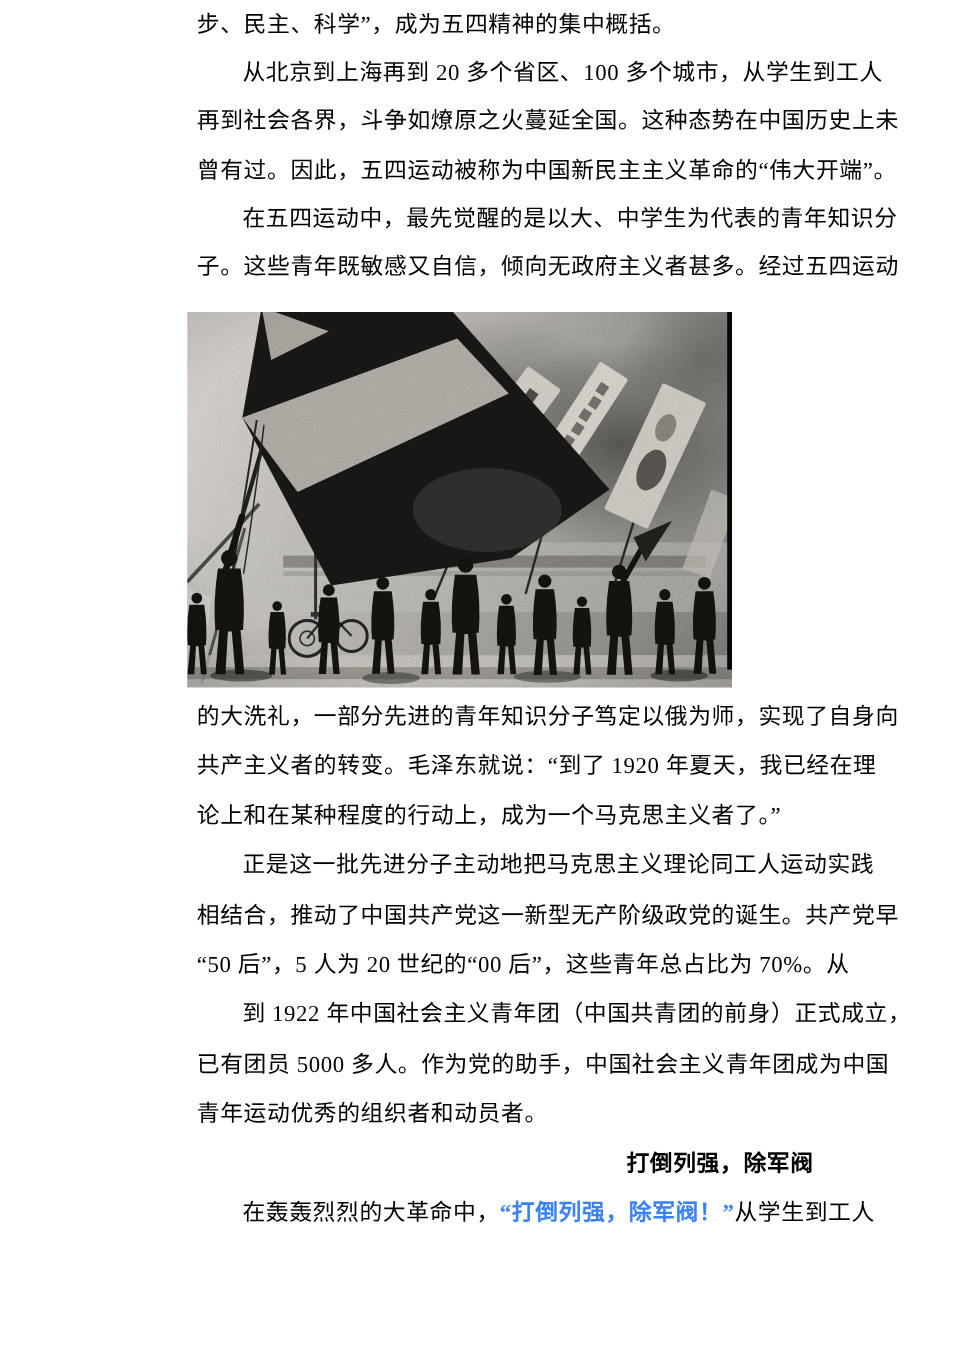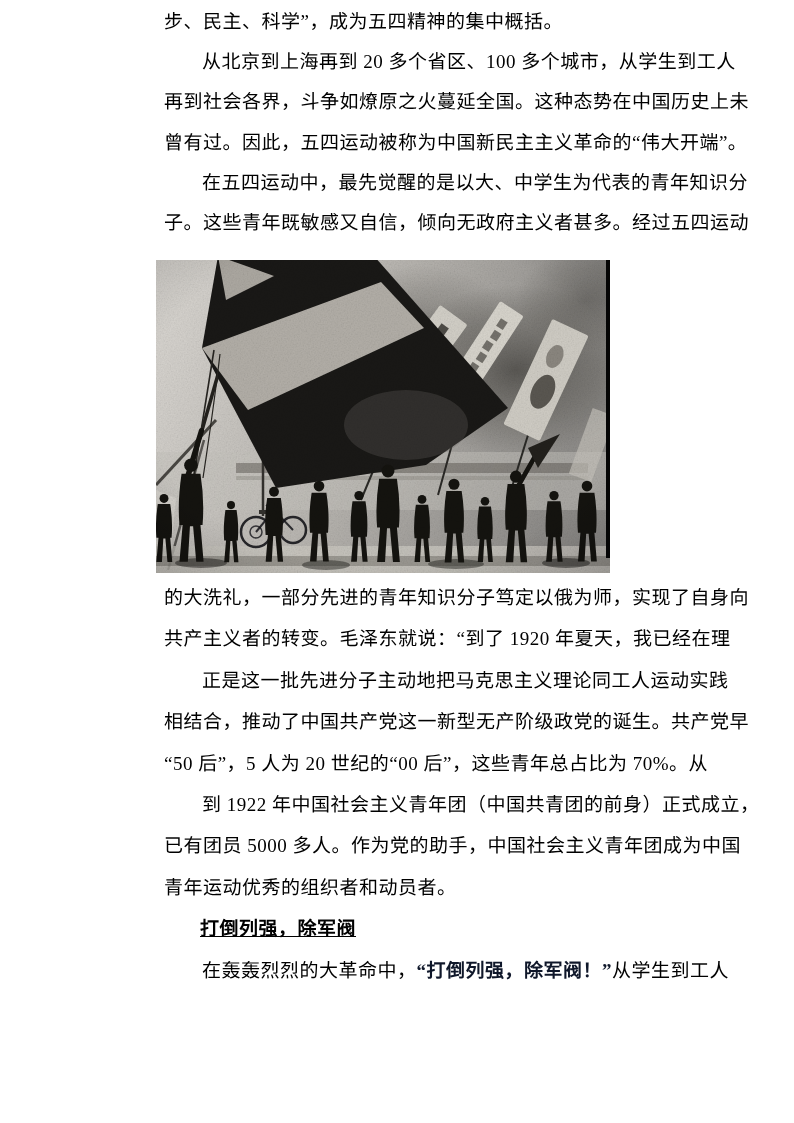--- a/index.html
+++ b/index.html
@@ -13,22 +13,22 @@
   #block-top{top:2px;}
   #block-top .line{height:40.2px;line-height:40.2px;}
   #block-bottom{top:577px;}
   #block-bottom .line{height:41.4px;line-height:41.4px;}
   .line{
     font-size:19px;letter-spacing:0.5px;white-space:nowrap;
     color:#000000;
     margin-left:43px;
   }
   .indent{padding-left:38px;font-family:Liberation Serif, serif;}
-  .heading{font-weight:bold;text-align:left;text-indent:36px;padding-left:0;text-decoration:underline;}
-  .slogan{color:#0f172a;font-weight:bold;}
+  .heading{font-weight:bold;text-align:right;text-indent:36px;padding-left:0;}
+  .slogan{color:#3b82f6;font-weight:bold;}
   .photo{
     position:absolute;left:156px;top:260px;width:454px;height:313px;
   }
   .photo svg{display:block;}
   .fig circle,.fig path.body{fill:#14130f;}
   .fig path.arm{stroke:#14130f;stroke-width:5;fill:none;stroke-linecap:round;}
 </style>
 </head>
 <body>
 
@@ -219,20 +219,21 @@
 
       <rect x="0" y="0" width="454" height="313" filter="url(#grain)" opacity="0.5" style="mix-blend-mode:multiply"></rect>
       <rect x="0" y="0" width="454" height="313" fill="url(#vig)"></rect>
       <rect x="450" y="0" width="4" height="298" fill="#050505"></rect>
     </svg>
   </div>
 
   <div class="textblock" id="block-bottom">
     <div class="line">的大洗礼，一部分先进的青年知识分子笃定以俄为师，实现了自身向</div>
     <div class="line">共产主义者的转变。毛泽东就说：“到了 1920 年夏天，我已经在理</div>
+    <div class="line">论上和在某种程度的行动上，成为一个马克思主义者了。”</div>
     <div class="line indent">正是这一批先进分子主动地把马克思主义理论同工人运动实践</div>
     <div class="line">相结合，推动了中国共产党这一新型无产阶级政党的诞生。共产党早</div>
     <div class="line">“50 后”，5 人为 20 世纪的“00 后”，这些青年总占比为 70%。从</div>
     <div class="line indent">到 1922 年中国社会主义青年团（中国共青团的前身）正式成立，</div>
     <div class="line">已有团员 5000 多人。作为党的助手，中国社会主义青年团成为中国</div>
     <div class="line">青年运动优秀的组织者和动员者。</div>
     <div class="line heading">打倒列强，除军阀</div>
     <div class="line indent">
       <span>在轰轰烈烈的大革命中，</span><span class="slogan">“打倒列强，除军阀！”</span><span>从学生到工人</span>
     </div>

